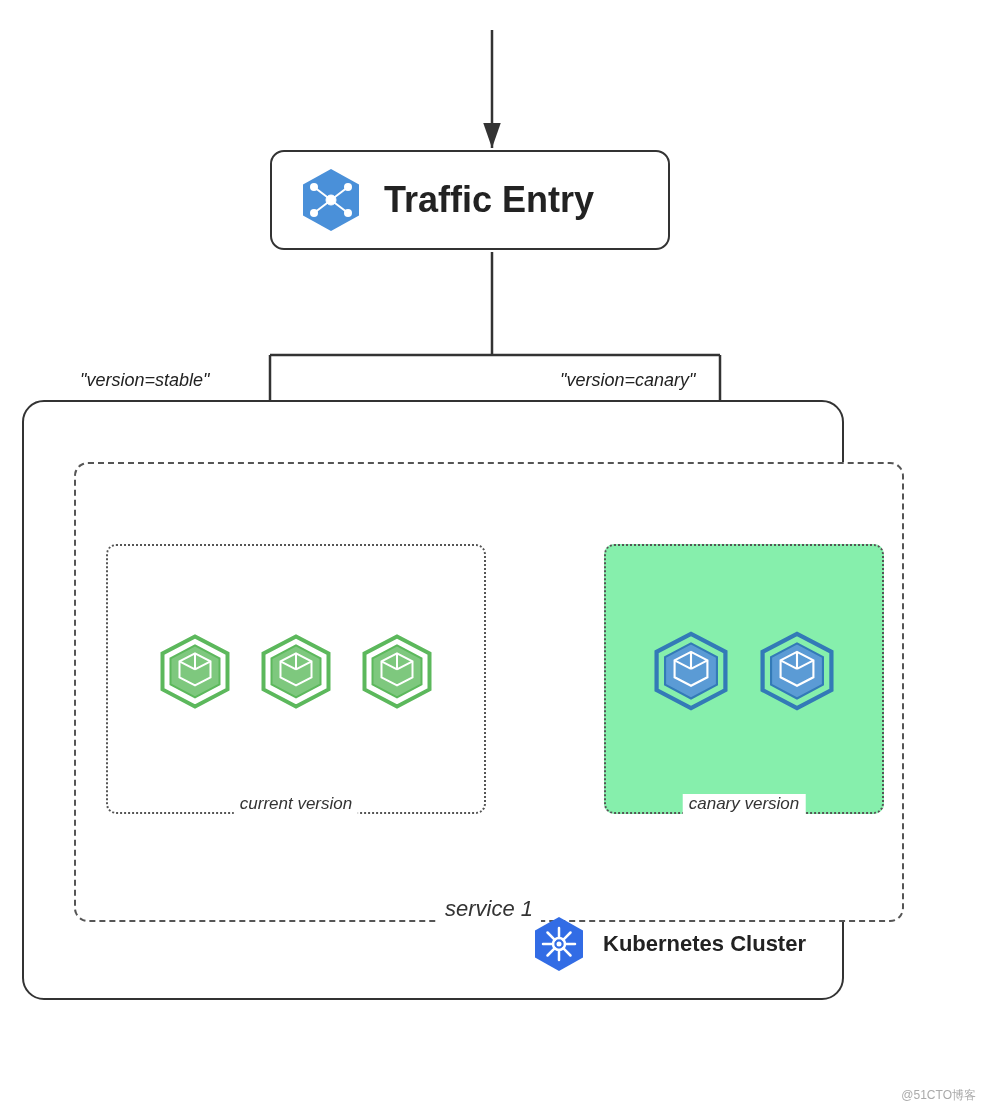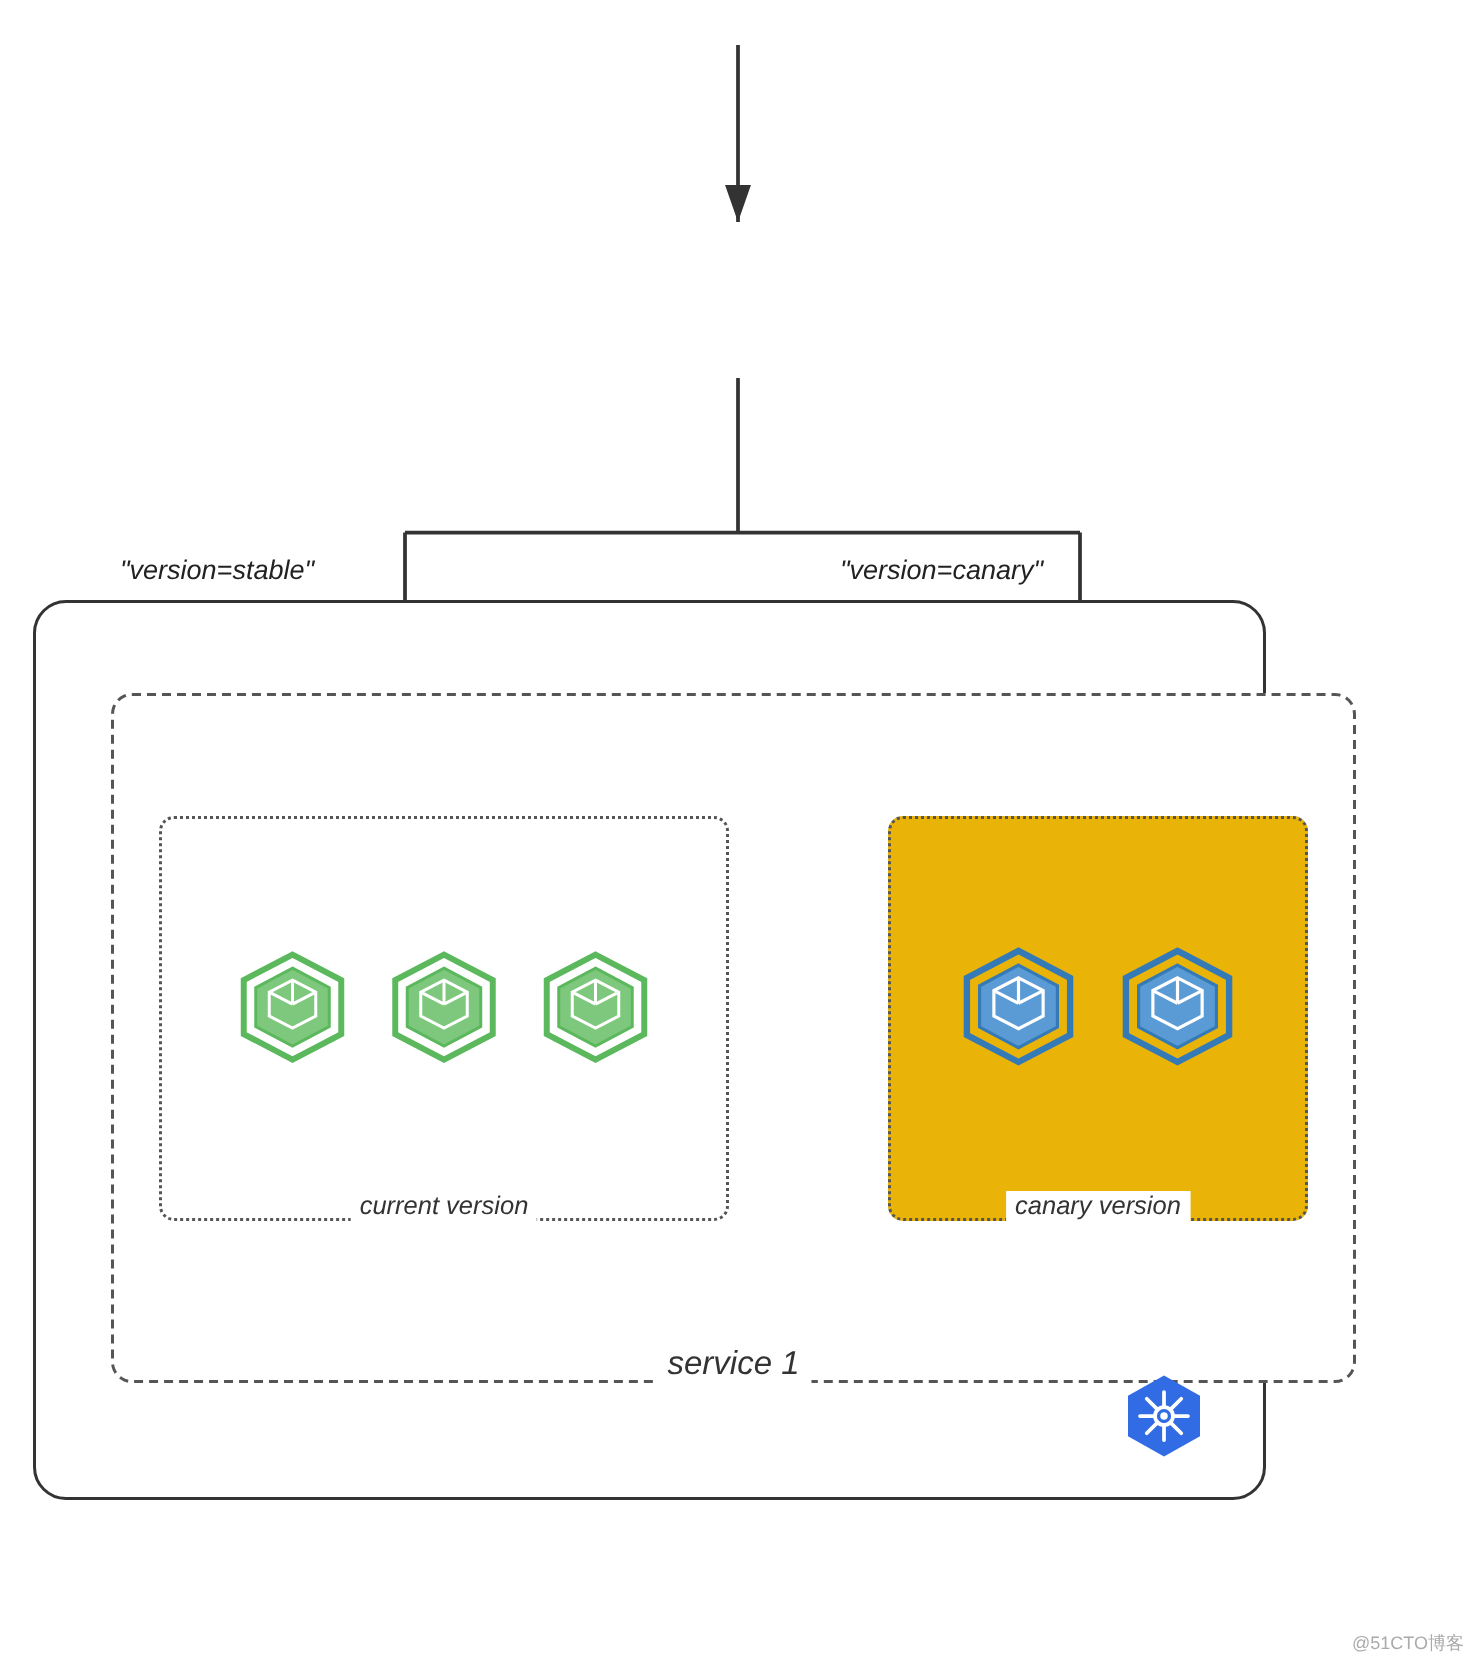--- a/index.html
+++ b/index.html
@@ -99,27 +99,27 @@
       color: #333;
       font-style: italic;
       background: #fff;
       padding: 0 6px;
       white-space: nowrap;
     }
 
     
     .canary-version-box {
       position: absolute;
-      right: 30px;
+      right: 18px;
       top: 80px;
       width: 280px;
       height: 270px;
       border: 2.5px dotted #555;
       border-radius: 10px;
-      background: #eab308;
+      background: #86efac;
     }
 
     .canary-version-label {
       position: absolute;
       bottom: -2px;
       left: 50%;
       transform: translateX(-50%);
       font-size: 17px;
       color: #333;
       font-style: italic;
@@ -211,20 +211,38 @@
 
     <line x1="492" y1="252" x2="492" y2="355" stroke="#333" stroke-width="2.5"></line>
 
     <line x1="270" y1="355" x2="720" y2="355" stroke="#333" stroke-width="2.5"></line>
 
     <line x1="270" y1="355" x2="270" y2="490" stroke="#333" stroke-width="2.5" marker-end="url(#arrowhead)"></line>
 
     <line x1="720" y1="355" x2="720" y2="490" stroke="#333" stroke-width="2.5" marker-end="url(#arrowhead)"></line>
   </svg>
 
+  <div class="traffic-entry-box">
+
+    <svg width="70" height="70" viewBox="0 0 70 70">
+
+      <polygon points="35,4 63,19.5 63,50.5 35,66 7,50.5 7,19.5" fill="#4A90D9"></polygon>
+
+      <circle cx="35" cy="35" r="5" fill="white" stroke="white" stroke-width="1"></circle>
+      <circle cx="18" cy="22" r="4" fill="white"></circle>
+      <circle cx="52" cy="22" r="4" fill="white"></circle>
+      <circle cx="18" cy="48" r="4" fill="white"></circle>
+      <circle cx="52" cy="48" r="4" fill="white"></circle>
+      <line x1="35" y1="35" x2="18" y2="22" stroke="white" stroke-width="2"></line>
+      <line x1="35" y1="35" x2="52" y2="22" stroke="white" stroke-width="2"></line>
+      <line x1="35" y1="35" x2="18" y2="48" stroke="white" stroke-width="2"></line>
+      <line x1="35" y1="35" x2="52" y2="48" stroke="white" stroke-width="2"></line>
+    </svg>
+    <span class="traffic-entry-label">Traffic Entry</span>
+  </div>
 
   <div class="version-stable-label">"version=stable"</div>
   <div class="version-canary-label">"version=canary"</div>
 
   <div class="k8s-cluster-box">
 
     <div class="service1-box">
 
       <div class="current-version-box">
         <div class="pods-row">
@@ -297,18 +315,19 @@
 
         <line x1="30" y1="14" x2="30" y2="24" stroke="white" stroke-width="2.5" stroke-linecap="round"></line>
         <line x1="30" y1="36" x2="30" y2="46" stroke="white" stroke-width="2.5" stroke-linecap="round"></line>
         <line x1="14" y1="30" x2="24" y2="30" stroke="white" stroke-width="2.5" stroke-linecap="round"></line>
         <line x1="36" y1="30" x2="46" y2="30" stroke="white" stroke-width="2.5" stroke-linecap="round"></line>
         <line x1="18.5" y1="18.5" x2="25.8" y2="25.8" stroke="white" stroke-width="2.5" stroke-linecap="round"></line>
         <line x1="34.2" y1="34.2" x2="41.5" y2="41.5" stroke="white" stroke-width="2.5" stroke-linecap="round"></line>
         <line x1="41.5" y1="18.5" x2="34.2" y2="25.8" stroke="white" stroke-width="2.5" stroke-linecap="round"></line>
         <line x1="25.8" y1="34.2" x2="18.5" y2="41.5" stroke="white" stroke-width="2.5" stroke-linecap="round"></line>
       </svg>
+      <span class="k8s-label-text">Kubernetes Cluster</span>
     </div>
   </div>
 
   <div class="watermark">@51CTO博客</div>
 
 </div>
 
 </body></html>

